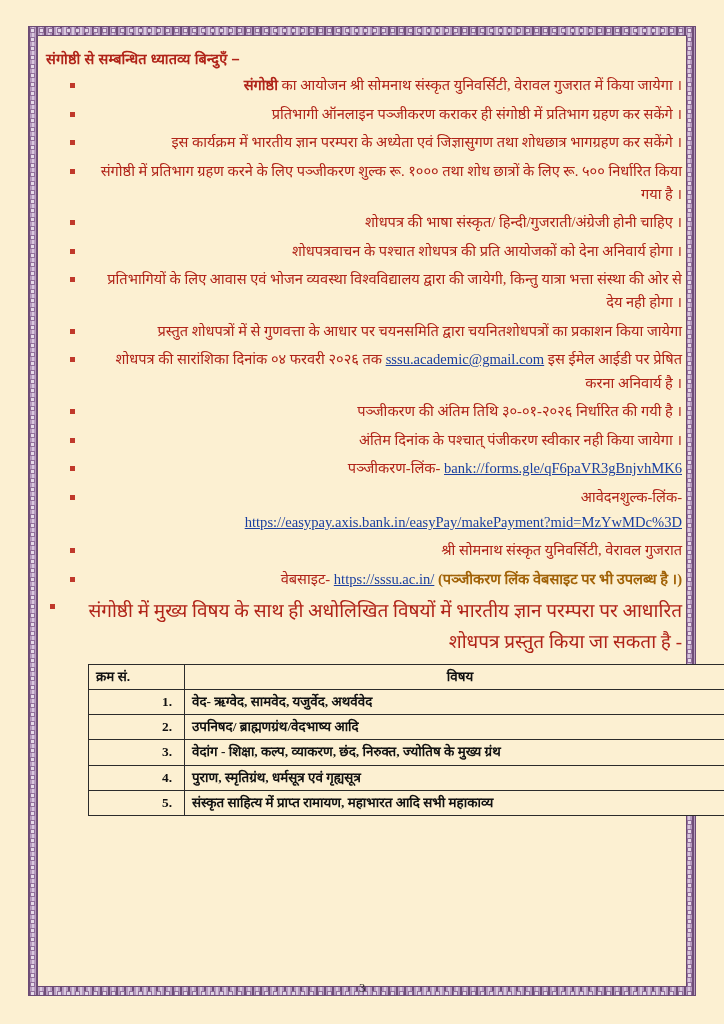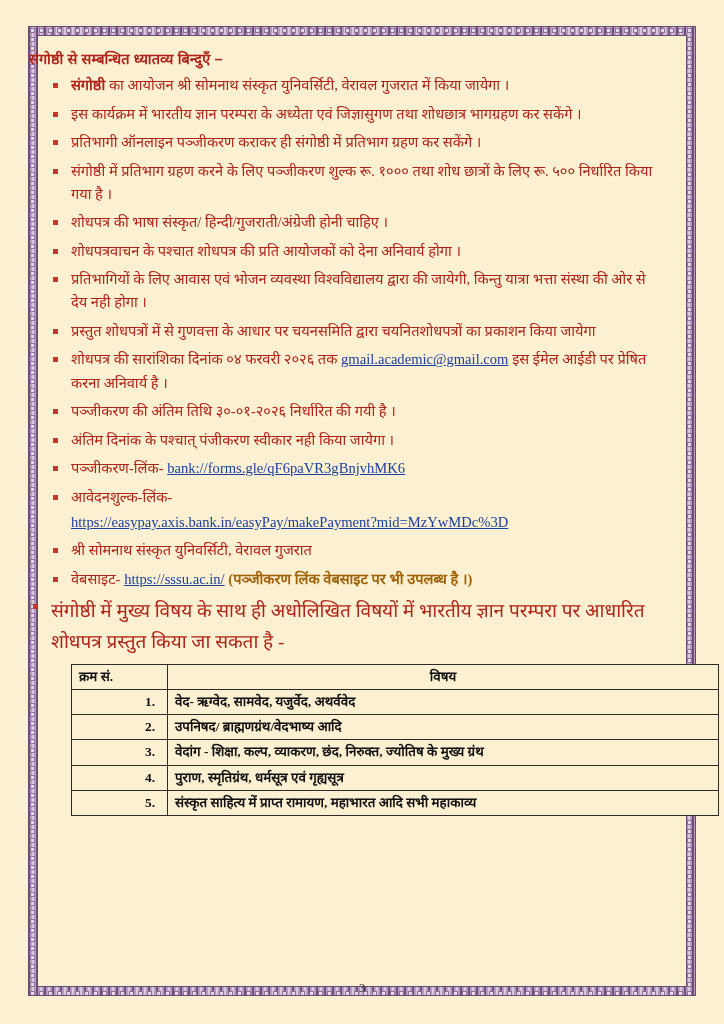--- a/index.html
+++ b/index.html
@@ -70,21 +70,21 @@
   .ornament-outline-inner {
     position: absolute;
     left: 37px; top: 35px; right: 37px; bottom: 37px;
     border: 1px solid #6b4a74;
     pointer-events: none;
   }
 
   
   .content {
     position: absolute;
-    left: 25px;
+    left: 42px;
     top: 40px;
     width: 640px;
     height: 940px;
     box-sizing: border-box;
   }
 
   .doc-heading {
     font-family: "Liberation Sans", "DejaVu Sans", sans-serif;
     font-weight: bold;
     font-size: 14.5px;
@@ -98,21 +98,21 @@
     margin: 0;
     padding: 0;
   }
   ul.bullets > li {
     position: relative;
     color: #b02318;
     font-size: 14.6px;
     line-height: 1.58;
     padding-left: 28px;
     margin-bottom: 5.5px;
-    text-align: left;
+    text-align: right;
   }
   ul.bullets > li::before {
     content: "";
     position: absolute;
     left: 10px;
     top: 9px;
     width: 5px;
     height: 5px;
     background: #c0392b;
   }
@@ -203,28 +203,28 @@
 
     <div class="doc-heading">संगोष्ठी से सम्बन्धित ध्यातव्य बिन्दुएँ –</div>
 
     <ul class="bullets">
 
       <li class="indent">
         <b class="em-word">संगोष्ठी</b><span> का आयोजन श्री सोमनाथ संस्कृत युनिवर्सिटी, वेरावल गुजरात में  किया जायेगा ।</span>
       </li>
 
       <li class="indent">
+        <span>प्रतिभागी  ऑनलाइन पञ्जीकरण कराकर ही संगोष्ठी में प्रतिभाग ग्रहण कर सकेंगे ।</span>
+      </li>
+
+      <li class="indent">
         <span>इस कार्यक्रम में भारतीय ज्ञान परम्परा के अध्येता एवं जिज्ञासुगण तथा शोधछात्र भागग्रहण कर सकेंगे ।</span>
       </li>
 
       <li class="indent">
-        <span>प्रतिभागी  ऑनलाइन पञ्जीकरण कराकर ही संगोष्ठी में प्रतिभाग ग्रहण कर सकेंगे ।</span>
-      </li>
-
-      <li class="indent">
         <span>संगोष्ठी में प्रतिभाग ग्रहण करने के लिए पञ्जीकरण शुल्क रू. १००० तथा शोध छात्रों के लिए  रू. ५०० निर्धारित किया गया है ।</span>
       </li>
 
       <li class="indent">
         <span>शोधपत्र की भाषा  संस्कृत/ हिन्दी/गुजराती/अंग्रेजी होनी चाहिए ।</span>
       </li>
 
 
       <li class="indent">
         <span>शोधपत्रवाचन के पश्चात शोधपत्र की प्रति आयोजकों को देना अनिवार्य होगा ।</span>
@@ -232,21 +232,21 @@
 
       <li class="indent">
         <span>प्रतिभागियों के लिए आवास एवं भोजन व्यवस्था विश्वविद्यालय द्वारा की जायेगी, किन्तु यात्रा भत्ता संस्था की ओर से देय नही होगा ।</span>
       </li>
 
       <li class="indent">
         <span>प्रस्तुत  शोधपत्रों में से गुणवत्ता के आधार पर चयनसमिति द्वारा चयनितशोधपत्रों का प्रकाशन किया जायेगा</span>
       </li>
 
       <li class="indent">
-        <span>शोधपत्र की सारांशिका दिनांक ०४ फरवरी २०२६ तक    </span><a class="link" href="#">gmail.academic@gmail.com</a><span>    इस ईमेल आईडी पर प्रेषित करना अनिवार्य है ।</span>
+        <span>शोधपत्र की सारांशिका दिनांक ०४ फरवरी २०२६ तक    </span><a class="link" href="#">sssu.academic@gmail.com</a><span>    इस ईमेल आईडी पर प्रेषित करना अनिवार्य है ।</span>
       </li>
 
       <li class="indent">
         <span>पञ्जीकरण की अंतिम तिथि ३०-०१-२०२६  निर्धारित की गयी है ।</span>
       </li>
 
       <li class="indent">
         <span>अंतिम दिनांक के पश्चात् पंजीकरण स्वीकार नही किया जायेगा ।</span>
       </li>
 

